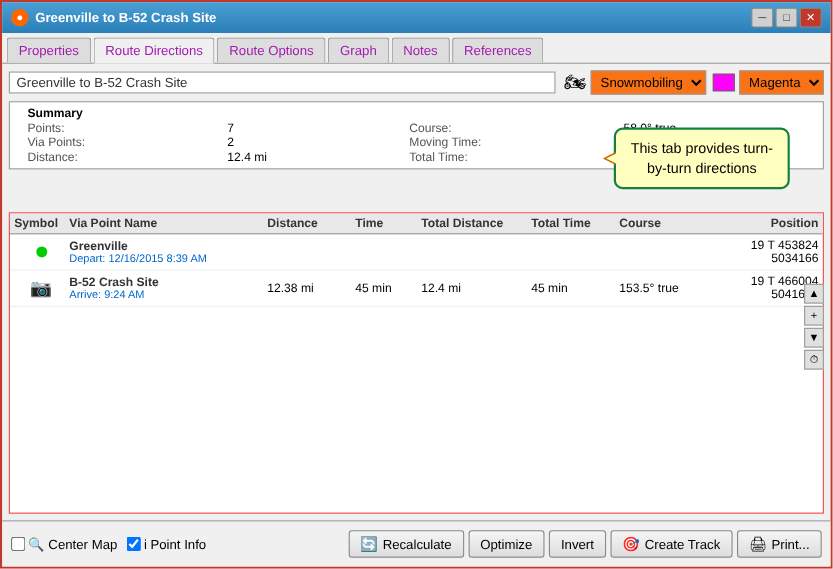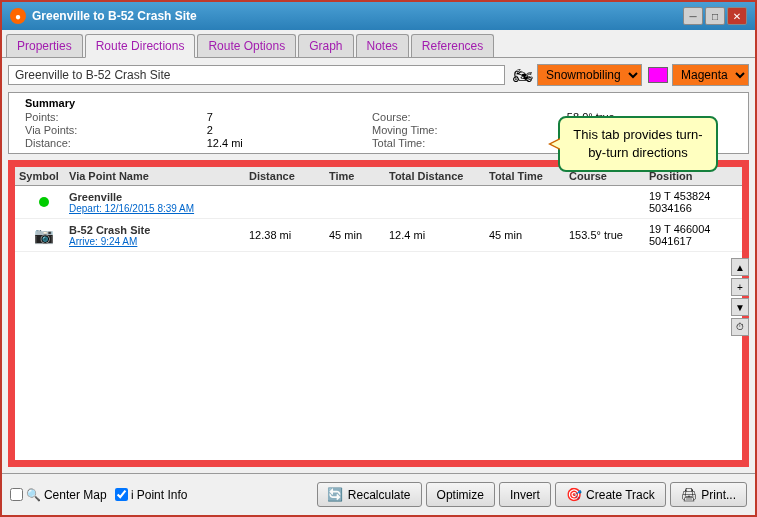--- a/index.html
+++ b/index.html
@@ -221,22 +221,23 @@
       top: 50%;
       transform: translateY(-50%);
       border-width: 5px 10px 5px 0;
       border-style: solid;
       border-color: transparent #ffffc0 transparent transparent;
     }
 
     .table-area {
       flex: 1;
       background: white;
-      border: 7px solid #ef4444;
+      border: 1px solid #ef4444;
       overflow-y: auto;
+      margin-top: 33px;
     }
 
     .table-header {
       display: grid;
       grid-template-columns: 50px 180px 80px 60px 100px 80px 80px 1fr;
       background: #e8e8e8;
       border-bottom: 1px solid #999;
       padding: 3px 4px;
       font-size: 11px;
       font-weight: bold;
@@ -272,24 +273,24 @@
     }
 
     .row-name {
       font-weight: bold;
       color: #333;
     }
 
     .row-subtext {
       color: #0066cc;
       font-size: 10px;
-      text-decoration: underline;
     }
 
     .col-right {
+      text-align: right;
     }
 
     .scrollbar-area {
       position: absolute;
       right: 6px;
       top: 200px;
       bottom: 50px;
       width: 18px;
       display: flex;
       flex-direction: column;

